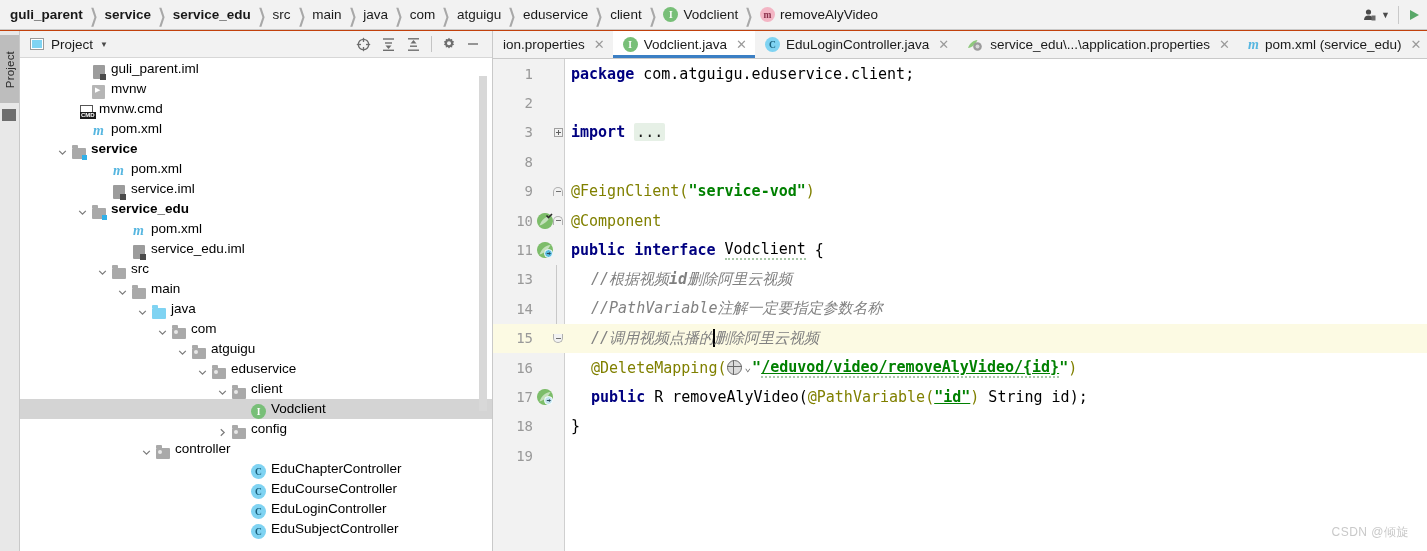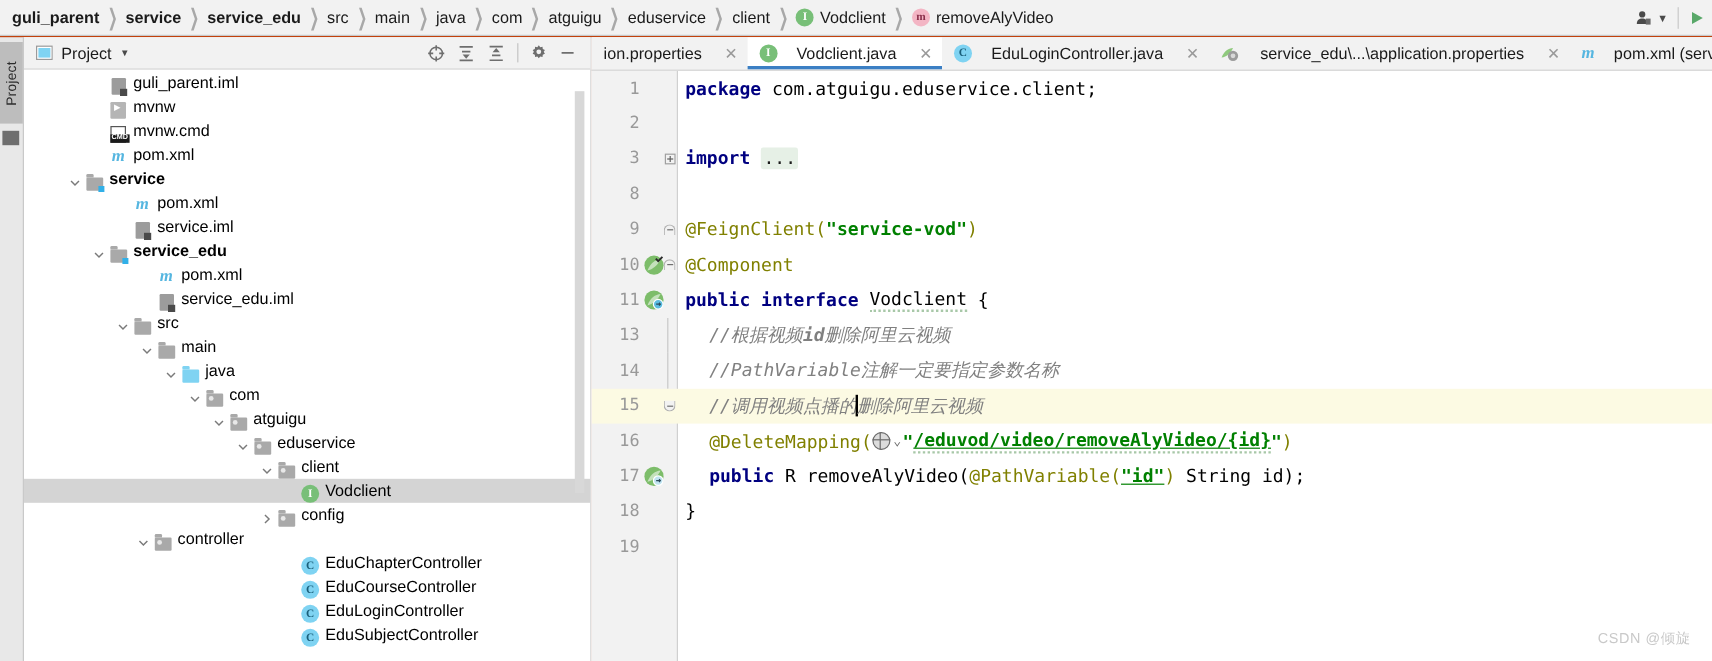--- a/index.html
+++ b/index.html
@@ -97,21 +97,21 @@
   
   .editor-area {
     position: absolute; left: 493px; top: 31px; right: 0; bottom: 0; background: #fff;
   }
   .tabbar {
     position: relative; height: 28px; background: #f2f2f2;
     border-bottom: 1px solid #c9c9c9; display: flex; align-items: stretch;
     overflow: hidden;
   }
   .tab {
-    display: flex; align-items: center; gap: 16px; padding: 0 8px 0 10px;
+    display: flex; align-items: center; gap: 6px; padding: 0 8px 0 10px;
     font-size: 13.5px; color: #1a1a1a; white-space: nowrap; cursor: default;
     position: relative; background: #f2f2f2;
   }
   .tab.active { background: #fff; }
   .tab.active::after {
     content: ""; position: absolute; left: 0; right: 0; bottom: 0; height: 3px;
     background: #3b7fc4;
   }
   .tab-close {
     font-size: 13px; color: #9a9a9a; margin-left: 3px; line-height: 1;
@@ -431,21 +431,21 @@
           </span>
           <span class="tree-label">guli_parent.iml</span>
         </div>
         <div class="tree-row" style="padding-left: 56px;">
           <span class="arrow"></span>
           <span class="tree-icon">
             <span class="mvnw-ic"></span>
           </span>
           <span class="tree-label">mvnw</span>
         </div>
-        <div class="tree-row" style="padding-left: 56px;">
+        <div class="tree-row" style="padding-left: 44px;">
           <span class="arrow"></span>
           <span class="tree-icon">
             <span class="cmd-ic">
               <span>CMD</span>
             </span>
           </span>
           <span class="tree-label">mvnw.cmd</span>
         </div>
         <div class="tree-row" style="padding-left: 56px;">
           <span class="arrow"></span>
@@ -592,21 +592,21 @@
           <span class="arrow">
             <svg width="9" height="9" viewBox="0 0 9 9">
               <path d="M2.8 1.2 L6.2 4.5 L2.8 7.8" stroke="#7a7a7a" stroke-width="1.2" fill="none"></path>
             </svg>
           </span>
           <span class="tree-icon">
             <span class="folder pkg"></span>
           </span>
           <span class="tree-label">config</span>
         </div>
-        <div class="tree-row" style="padding-left: 93px;">
+        <div class="tree-row" style="padding-left: 120px;">
           <span class="arrow">
             <svg width="9" height="9" viewBox="0 0 9 9">
               <path d="M1.2 2.8 L4.5 6.2 L7.8 2.8" stroke="#7a7a7a" stroke-width="1.2" fill="none"></path>
             </svg>
           </span>
           <span class="tree-icon">
             <span class="folder pkg"></span>
           </span>
           <span class="tree-label">controller</span>
         </div>

